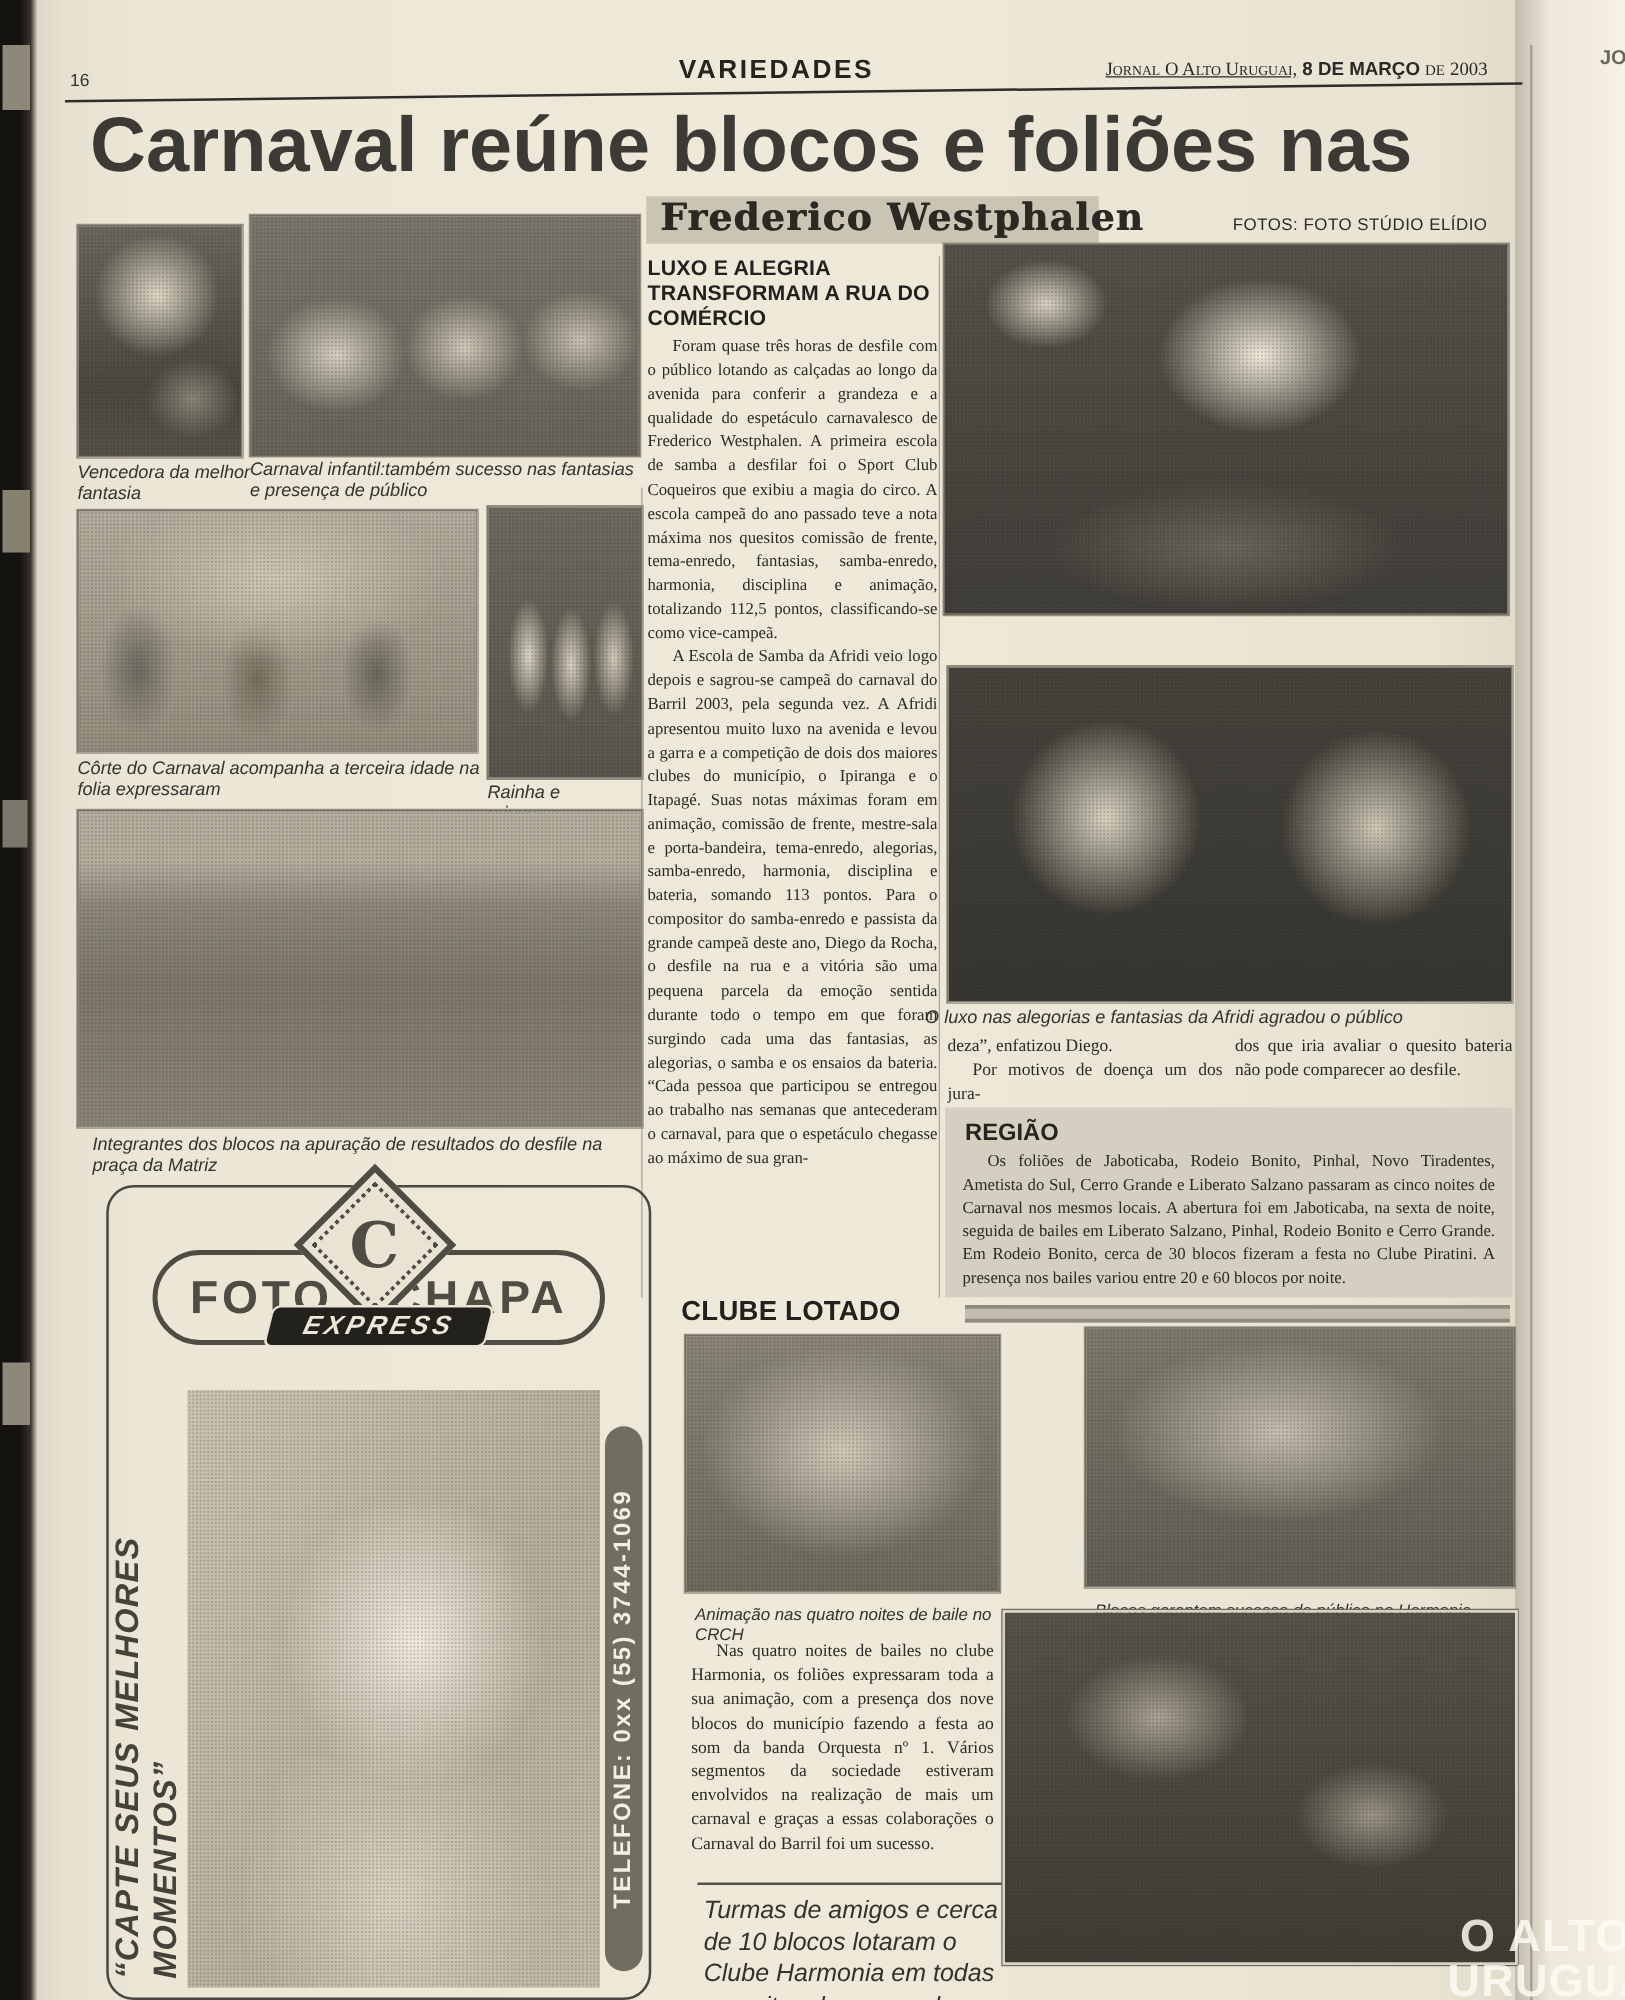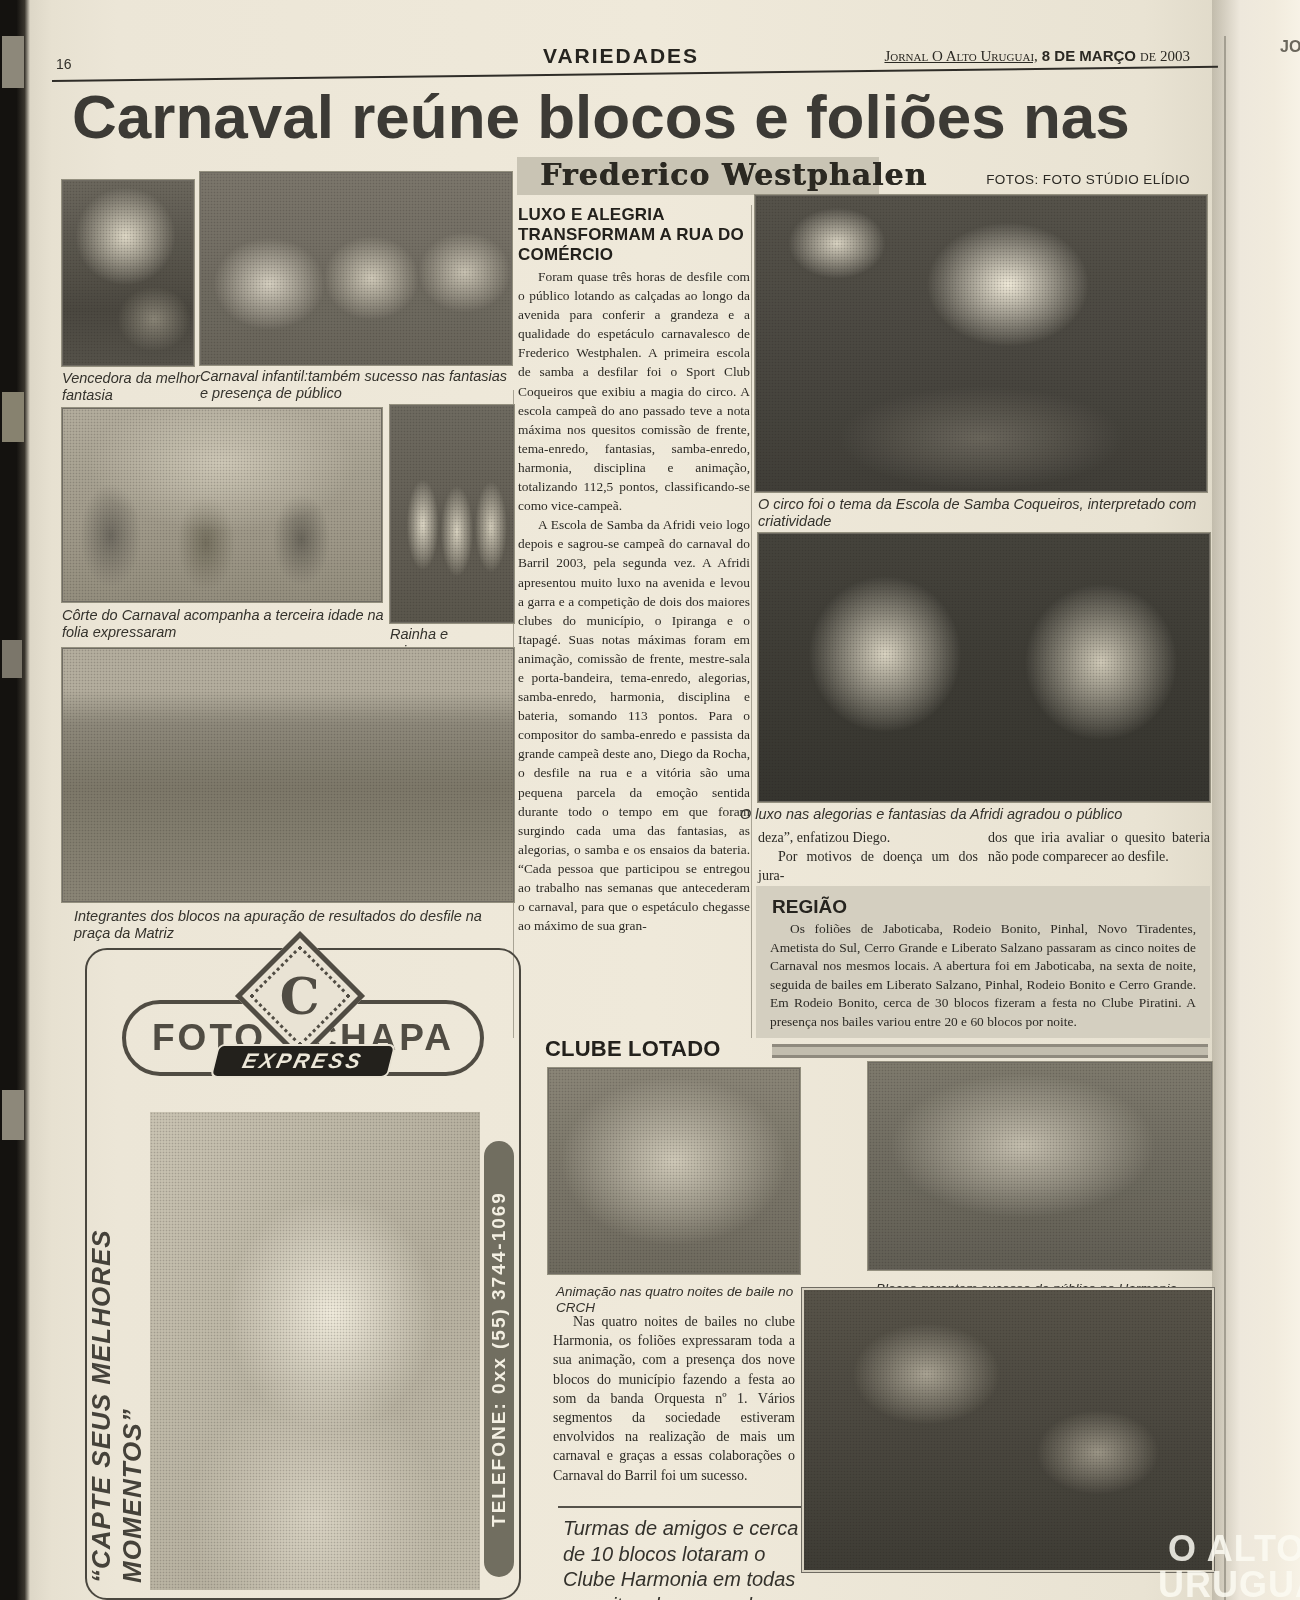--- a/index.html
+++ b/index.html
@@ -49,21 +49,21 @@
     <span style="font-variant:small-caps;font-size:15px;text-decoration:underline;">Jornal O Alto Uruguai,</span>
     <b style="font-family:'Liberation Sans',sans-serif;font-size:15px;">8 DE MARÇO</b>
     <span style="font-variant:small-caps;font-size:12px;">DE</span>
     <span style="font-size:15px;">2003</span>
   </div>
   <div class="abs" style="left:52px;top:80px;width:1166px;border-top:2px solid #2f2d28;transform:rotate(-0.7deg);transform-origin:0 0;"></div>
 
   <div class="abs" style="left:72px;top:84px;white-space:nowrap;font:bold 62px/1.05 'Liberation Sans',sans-serif;letter-spacing:0;color:#3c3a35;">Carnaval reúne blocos e foliões nas</div>
 
   <div class="abs" style="left:517px;top:157px;width:362px;height:38px;background:#c9c4b4;"></div>
-  <div class="abs" style="left:540px;top:160px;font:bold 30px/1 'DejaVu Serif',serif;letter-spacing:1px;color:#2b2922;text-shadow:.6px 0 #2b2922;">Frederico Westphalen</div>
+  <div class="abs" style="left:528px;top:160px;font:bold 30px/1 'DejaVu Serif',serif;letter-spacing:1px;color:#2b2922;text-shadow:.6px 0 #2b2922;">Frederico Westphalen</div>
   <div class="abs" style="left:900px;top:172px;width:290px;text-align:right;font:13.5px 'Liberation Sans',sans-serif;letter-spacing:.4px;color:#2c2a25;">FOTOS: FOTO STÚDIO ELÍDIO</div>
 
   <div class="abs" style="left:513px;top:390px;width:1px;height:648px;background:#a8a394;"></div>
   <div class="abs" style="left:751px;top:205px;width:1px;height:833px;background:#a8a394;"></div>
 
   <div class="photo ph-dancer" style="left:62px;top:180px;width:130px;height:184px;"></div>
   <div class="photo ph-kids" style="left:200px;top:172px;width:310px;height:191px;"></div>
   <div class="cap" style="left:62px;top:370px;width:140px;">Vencedora da melhor fantasia</div>
   <div class="cap" style="left:200px;top:368px;width:312px;">Carnaval infantil:também sucesso nas fantasias e presença de público</div>
 
@@ -91,21 +91,20 @@
   <div class="abs" style="left:96px;top:1583px;width:458px;height:42px;transform:rotate(-90deg);transform-origin:0 0;display:flex;align-items:center;justify-content:center;font:800 italic 26px 'Liberation Sans',sans-serif;letter-spacing:1px;color:#45423a;">“CAPTE SEUS MELHORES MOMENTOS”</div>
   <div class="abs" style="left:484px;top:1577px;width:436px;height:30px;transform:rotate(-90deg);transform-origin:0 0;background:#716e60;border-radius:15px;display:flex;align-items:center;justify-content:center;font:bold 19px 'Liberation Sans',sans-serif;letter-spacing:2px;color:#f3efe2;">TELEFONE: 0xx (55) 3744-1069</div>
 
   <div class="abs headbold" style="left:518px;top:205px;width:232px;font:bold 17px/1.18 'Liberation Sans',sans-serif;">LUXO E ALEGRIA TRANSFORMAM A RUA DO COMÉRCIO</div>
   <div class="abs serif" style="left:518px;top:267px;width:232px;height:770px;overflow:hidden;font-size:13.4px;line-height:19.1px;">
     <p>Foram quase três horas de desfile com o público lotando as calçadas ao longo da avenida para conferir a grandeza e a qualidade do espetáculo carnavalesco de Frederico Westphalen. A primeira escola de samba a desfilar foi o Sport Club Coqueiros que exibiu a magia do circo. A escola campeã do ano passado teve a nota máxima nos quesitos comissão de frente, tema-enredo, fantasias, samba-enredo, harmonia, disciplina e animação, totalizando 112,5 pontos, classificando-se como vice-campeã.</p>
     <p>A Escola de Samba da Afridi veio logo depois e sagrou-se campeã do carnaval do Barril 2003, pela segunda vez. A Afridi apresentou muito luxo na avenida e levou a garra e a competição de dois dos maiores clubes do município, o Ipiranga e o Itapagé. Suas notas máximas foram em animação, comissão de frente, mestre-sala e porta-bandeira, tema-enredo, alegorias, samba-enredo, harmonia, disciplina e bateria, somando 113 pontos. Para o compositor do samba-enredo e passista da grande campeã deste ano, Diego da Rocha, o desfile na rua e a vitória são uma pequena parcela da emoção sentida durante todo o tempo em que foram surgindo cada uma das fantasias, as alegorias, o samba e os ensaios da bateria. “Cada pessoa que participou se entregou ao trabalho nas semanas que antecederam o carnaval, para que o espetáculo chegasse ao máximo de sua gran-</p>
   </div>
 
   <div class="photo ph-circo" style="left:755px;top:195px;width:450px;height:295px;"></div>
-  <div class="cap" style="left:758px;top:496px;width:448px;">O circo foi o tema da Escola de Samba Coqueiros, interpretado com criatividade</div>
 
   <div class="photo ph-luxo" style="left:758px;top:533px;width:450px;height:267px;"></div>
   <div class="cap" style="left:740px;top:806px;width:450px;">O luxo nas alegorias e fantasias da Afridi agradou o público</div>
 
   <div class="abs serif" style="left:758px;top:828px;width:220px;font-size:14px;line-height:19px;">
     <p style="text-indent:0;">deza”, enfatizou Diego.</p>
     <p>Por motivos de doença um dos jura-</p>
   </div>
   <div class="abs serif" style="left:988px;top:828px;width:222px;font-size:14px;line-height:19px;">
     <p style="text-indent:0;">dos que iria avaliar o quesito bateria não pode comparecer ao desfile.</p>

